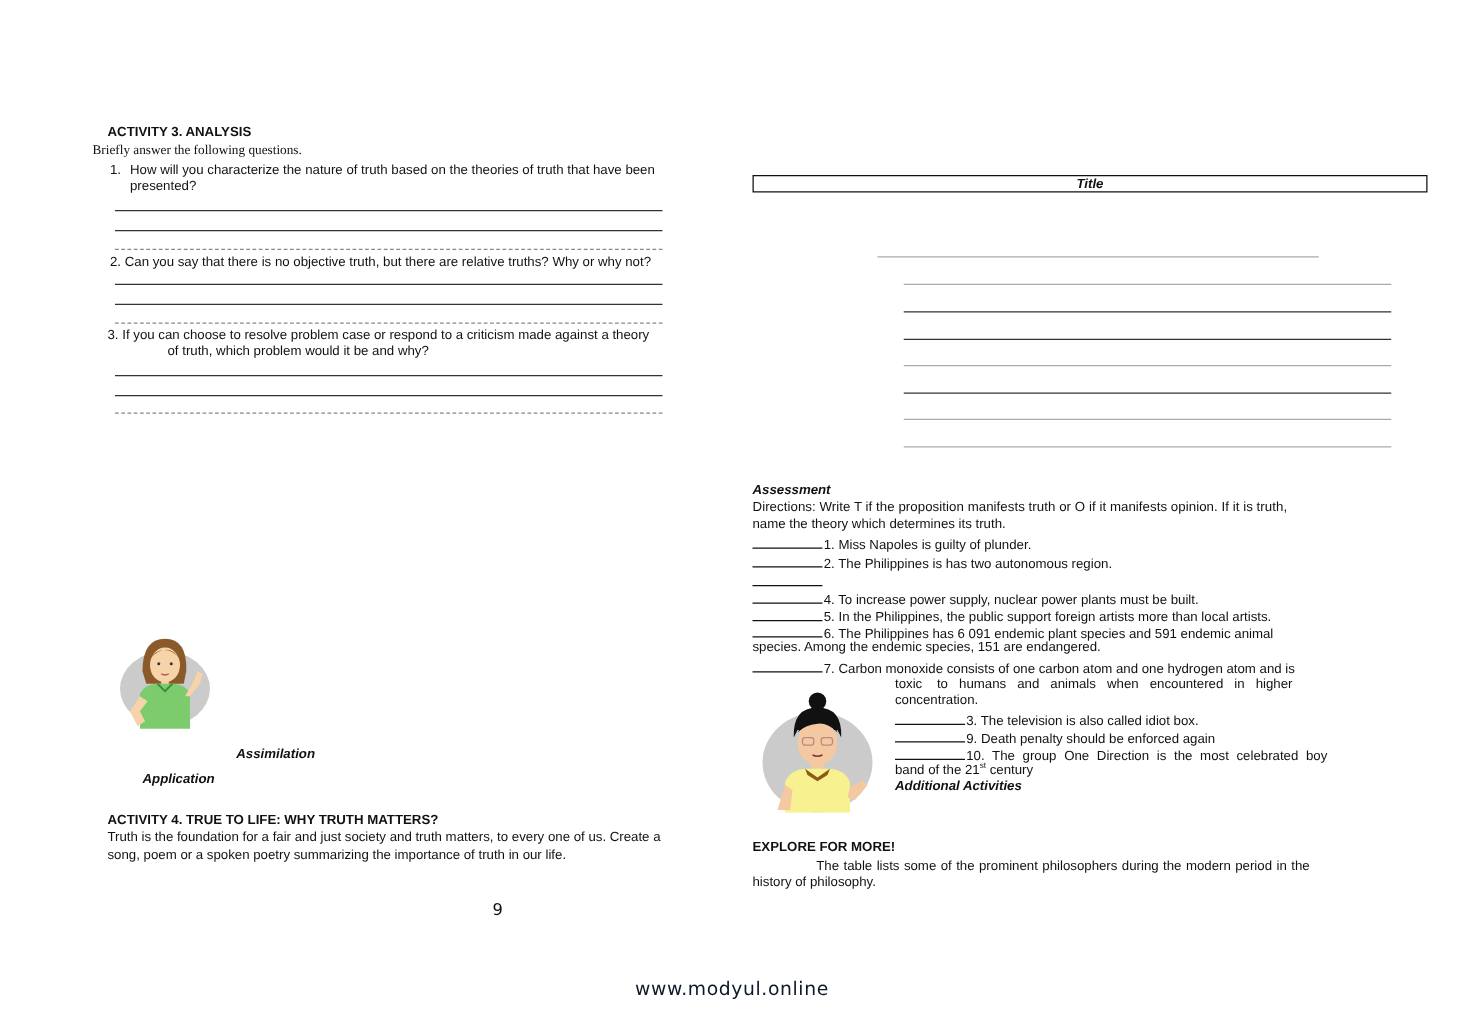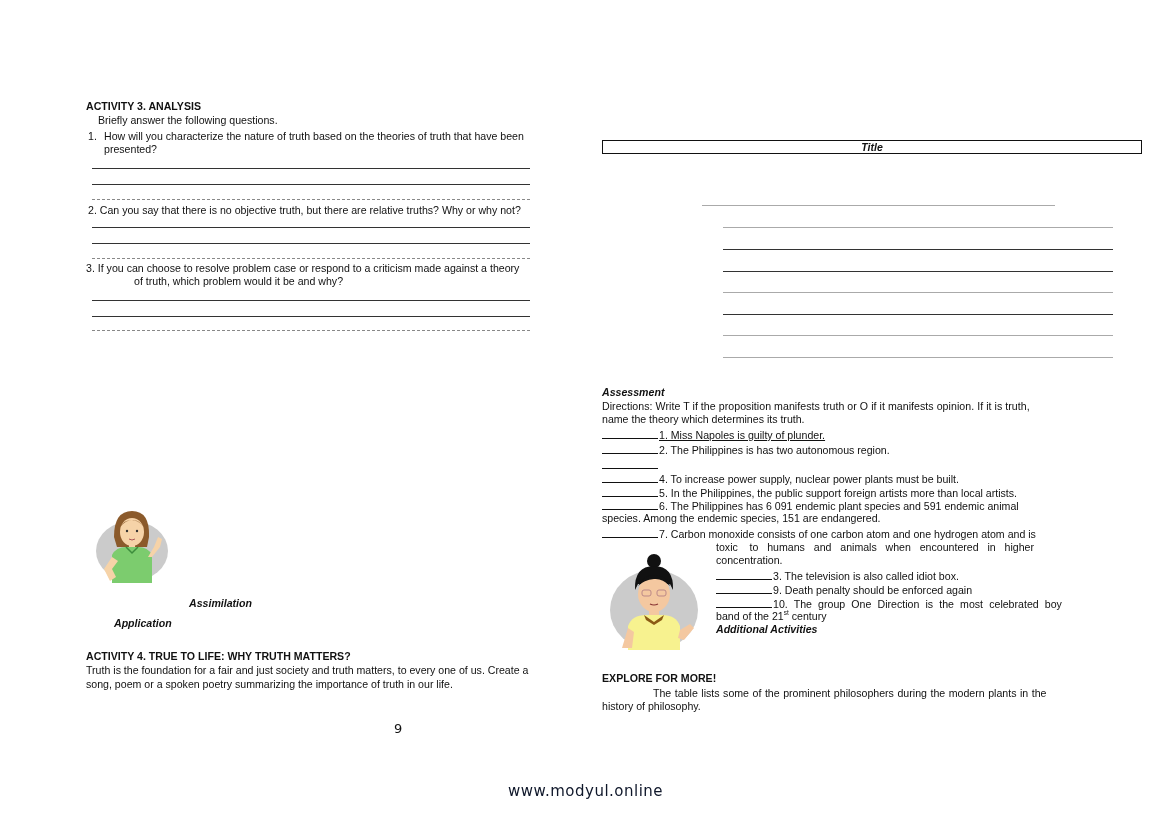--- a/index.html
+++ b/index.html
@@ -20,21 +20,21 @@
   .watermark { position: absolute; color: #0f172a; font-family: "DejaVu Sans", sans-serif; font-size: 15px; letter-spacing: 0.5px; }
   .titlebox { position: absolute; border: 1.3px solid #111; box-sizing: border-box; text-align: center; font-weight: bold; font-style: italic; line-height: 12px; }
   sup { font-size: 6.5px; vertical-align: super; line-height: 0; }
 </style>
 </head>
 <body>
 
 <div>
 
   <div class="txt h-bold" style="left:86px; top:100px;">ACTIVITY 3. ANALYSIS</div>
-  <div class="txt" style="left:98px; top:114px;">Briefly answer the following questions.</div>
+  <div class="txt" style="left:74px; top:114px;font-family:Liberation Serif, serif;">Briefly answer the following questions.</div>
 
   <div class="txt" style="left:88px; top:130px;">1.</div>
   <div class="txt" style="left:104px; top:130px;">How will you characterize the nature of truth based on the theories of truth that have been</div>
   <div class="txt" style="left:104px; top:143px;">presented?</div>
 
   <div class="line" style="left:92px; top:168px; width:438px;"></div>
   <div class="line" style="left:92px; top:184px; width:438px;"></div>
   <div class="line dash" style="left:92px; top:199px; width:438px;"></div>
 
   <div class="txt" style="left:88px; top:204px;">2.  Can you say that there is no objective truth, but there are relative truths? Why or why not?</div>
@@ -87,21 +87,21 @@
   <div class="line" style="left:723px; top:271px; width:390px;"></div>
   <div class="line light" style="left:723px; top:292px; width:390px;"></div>
   <div class="line" style="left:723px; top:314px; width:390px;"></div>
   <div class="line light" style="left:723px; top:335px; width:390px;"></div>
   <div class="line light" style="left:723px; top:357px; width:390px;"></div>
 
   <div class="txt bi" style="left:602px; top:386px;">Assessment</div>
   <div class="txt" style="left:602px; top:400px; width:466px; letter-spacing:0.05px;">Directions:  Write T if the proposition manifests truth or O if it manifests opinion. If it is truth,</div>
   <div class="txt" style="left:602px; top:413px;">name the theory which determines its truth.</div>
 
-  <div class="txt" style="left:602px; top:428px;text-decoration:underline;"><span class="blank"></span><span>1. Miss  Napoles is guilty of plunder.</span></div>
+  <div class="txt" style="left:602px; top:428px;"><span class="blank"></span><span>1. Miss  Napoles is guilty of plunder.</span></div>
   <div class="txt" style="left:602px; top:443px;"><span class="blank"></span><span>2. The Philippines is has two autonomous region.</span></div>
   <div class="txt" style="left:602px; top:458px;"><span class="blank"></span></div>
   <div class="txt" style="left:602px; top:472px;"><span class="blank"></span><span>4. To increase power supply, nuclear power plants must be built.</span></div>
   <div class="txt" style="left:602px; top:486px;"><span class="blank"></span><span>5. In the Philippines, the public support foreign artists more than local artists.</span></div>
   <div class="txt" style="left:602px; top:499px;"><span class="blank"></span><span>6. The Philippines has 6 091 endemic plant species and 591 endemic animal</span></div>
   <div class="txt" style="left:602px; top:512px;">species. Among the endemic species, 151 are endangered.</div>
   <div class="txt" style="left:602px; top:527px;"><span class="blank"></span><span>7. Carbon monoxide consists of one carbon atom and one hydrogen atom and is</span></div>
   <div class="txt" style="left:716px; top:541px; white-space:pre;">toxic    to   humans   and   animals   when   encountered   in   higher</div>
   <div class="txt" style="left:716px; top:554px;">concentration.</div>
 
@@ -122,17 +122,17 @@
   </svg>
 
   <div class="txt" style="left:716px; top:569px;"><span class="blank"></span><span>3. The television is also called idiot box.</span></div>
   <div class="txt" style="left:716px; top:583px;"><span class="blank"></span><span>9. Death penalty should be enforced again</span></div>
   <div class="txt" style="left:716px; top:597px; word-spacing:3.2px;"><span class="blank"></span><span>10. The group One Direction is the most celebrated boy</span></div>
   <div class="txt" style="left:716px; top:610px;"><span>band of the 21</span><sup>st</sup><span> century</span></div>
 
   <div class="txt bi" style="left:716px; top:623px;">Additional Activities</div>
 
   <div class="txt h-bold" style="left:602px; top:672px;">EXPLORE FOR MORE!</div>
-  <div class="txt" style="left:653px; top:687px; word-spacing:0.6px;">The table lists some of the prominent philosophers during the modern plants in the</div>
+  <div class="txt" style="left:653px; top:687px; word-spacing:0.6px;">The table lists some of the prominent philosophers during the modern period in the</div>
   <div class="txt" style="left:602px; top:700px;">history of philosophy.</div>
 </div>
 
 <div class="watermark" style="left:508px; top:782px;">www.modyul.online</div>
 
 </body></html>

